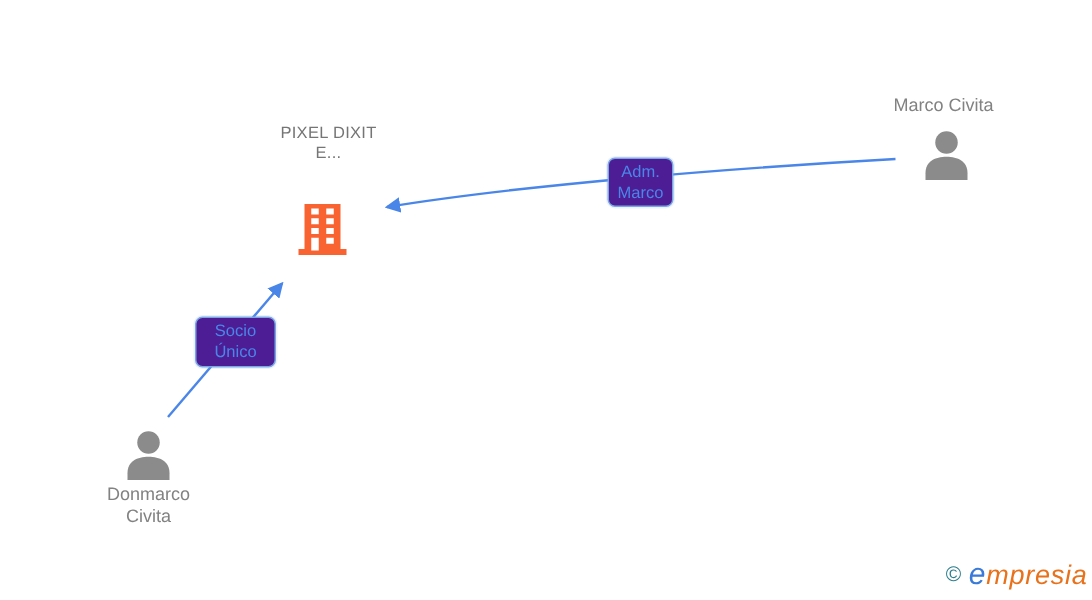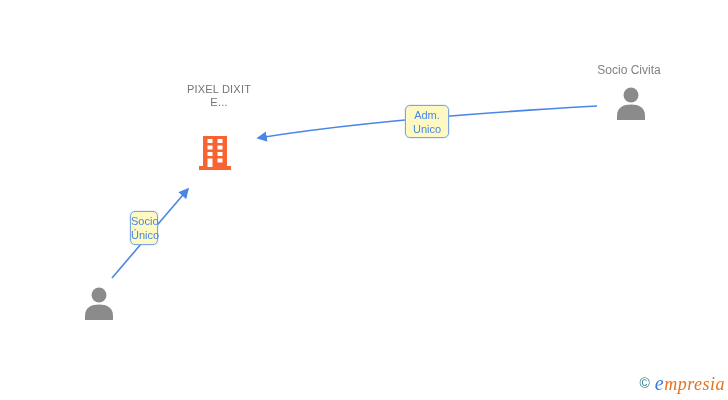--- a/index.html
+++ b/index.html
@@ -48,51 +48,51 @@
   .person-label.marco { left: 574px; top: 63px; }
   .person-label.donmarco { left: 44px; top: 322px; }
   .person-icon { position: absolute; width: 30px; height: 33px; }
   .person-icon.marco { left: 616px; top: 87px; }
   .person-icon.donmarco { left: 84px; top: 287px; }
 
   
   .relation-box {
     position: absolute;
     box-sizing: border-box;
-    background: #fef9c3;
+    background: #4c1d95;
     border: 1.5px solid #7aa7e4;
     border-radius: 5px;
     color: #4a86e8;
     font-size: 11px;
     line-height: 14px;
     text-align: center;
     display: flex;
     flex-direction: column;
     justify-content: center;
     box-shadow: 0 0 0 1px rgba(122,167,228,0.15);
   }
   .relation-box.adm { left: 405px; top: 105px; width: 44px; height: 33px; }
-  .relation-box.socio { left: 130px; top: 211px; width: 28px; height: 34px; }
+  .relation-box.socio { left: 130px; top: 211px; width: 54px; height: 34px; }
 
   
   .watermark {
     position: absolute;
     right: 3px; bottom: 5px;
     display: flex;
     align-items: baseline;
     gap: 5px;
   }
   .watermark .copyright {
     color: #2e7f8e;
     font-size: 14px;
     position: relative;
     top: -2px;
   }
   .watermark .brand {
-    font-family: Liberation Serif, serif;
+    font-family: Liberation Sans, sans-serif;
     font-style: italic;
     font-size: 18px;
     letter-spacing: 0.5px;
     white-space: nowrap;
   }
   .watermark .brand-e { color: #3a7ad9; font-size: 20px; }
   .watermark .brand-rest { color: #e8711c; }
 </style>
 </head>
 <body>
@@ -119,34 +119,38 @@
     <rect x="9.5" y="4" width="5" height="4" fill="#ffffff"></rect>
     <rect x="19.5" y="4" width="5" height="4" fill="#ffffff"></rect>
     <rect x="9.5" y="10.5" width="5" height="4" fill="#ffffff"></rect>
     <rect x="19.5" y="10.5" width="5" height="4" fill="#ffffff"></rect>
     <rect x="9.5" y="17" width="5" height="4" fill="#ffffff"></rect>
     <rect x="19.5" y="17" width="5" height="4" fill="#ffffff"></rect>
     <rect x="9.5" y="23.5" width="5" height="8.5" fill="#ffffff"></rect>
     <rect x="19.5" y="23.5" width="5" height="4" fill="#ffffff"></rect>
   </svg>
 
-  <div class="person-label marco">Socio Civita</div>
+  <div class="person-label marco">Marco Civita</div>
   <svg class="person-icon marco" viewBox="0 0 30 33" xmlns="http://www.w3.org/2000/svg">
     <circle cx="15" cy="8" r="7.5" fill="#8b8b8b"></circle>
     <path d="M1 33 v-4.5 c0 -8 6.5 -11 14 -11 s14 3 14 11 V33 z" fill="#8b8b8b"></path>
   </svg>
 
   <svg class="person-icon donmarco" viewBox="0 0 30 33" xmlns="http://www.w3.org/2000/svg">
     <circle cx="15" cy="8" r="7.5" fill="#8b8b8b"></circle>
     <path d="M1 33 v-4.5 c0 -8 6.5 -11 14 -11 s14 3 14 11 V33 z" fill="#8b8b8b"></path>
   </svg>
+  <div class="person-label donmarco">
+    <div>Donmarco</div>
+    <div>Civita</div>
+  </div>
 
   <div class="relation-box adm">
     <div>Adm.</div>
-    <div>Unico</div>
+    <div>Marco</div>
   </div>
   <div class="relation-box socio">
     <div>Socio</div>
     <div>Único</div>
   </div>
 
   <div class="watermark">
     <span class="copyright">©</span>
     <span class="brand"><span class="brand-e">e</span><span class="brand-rest">mpresia</span></span>
   </div>

